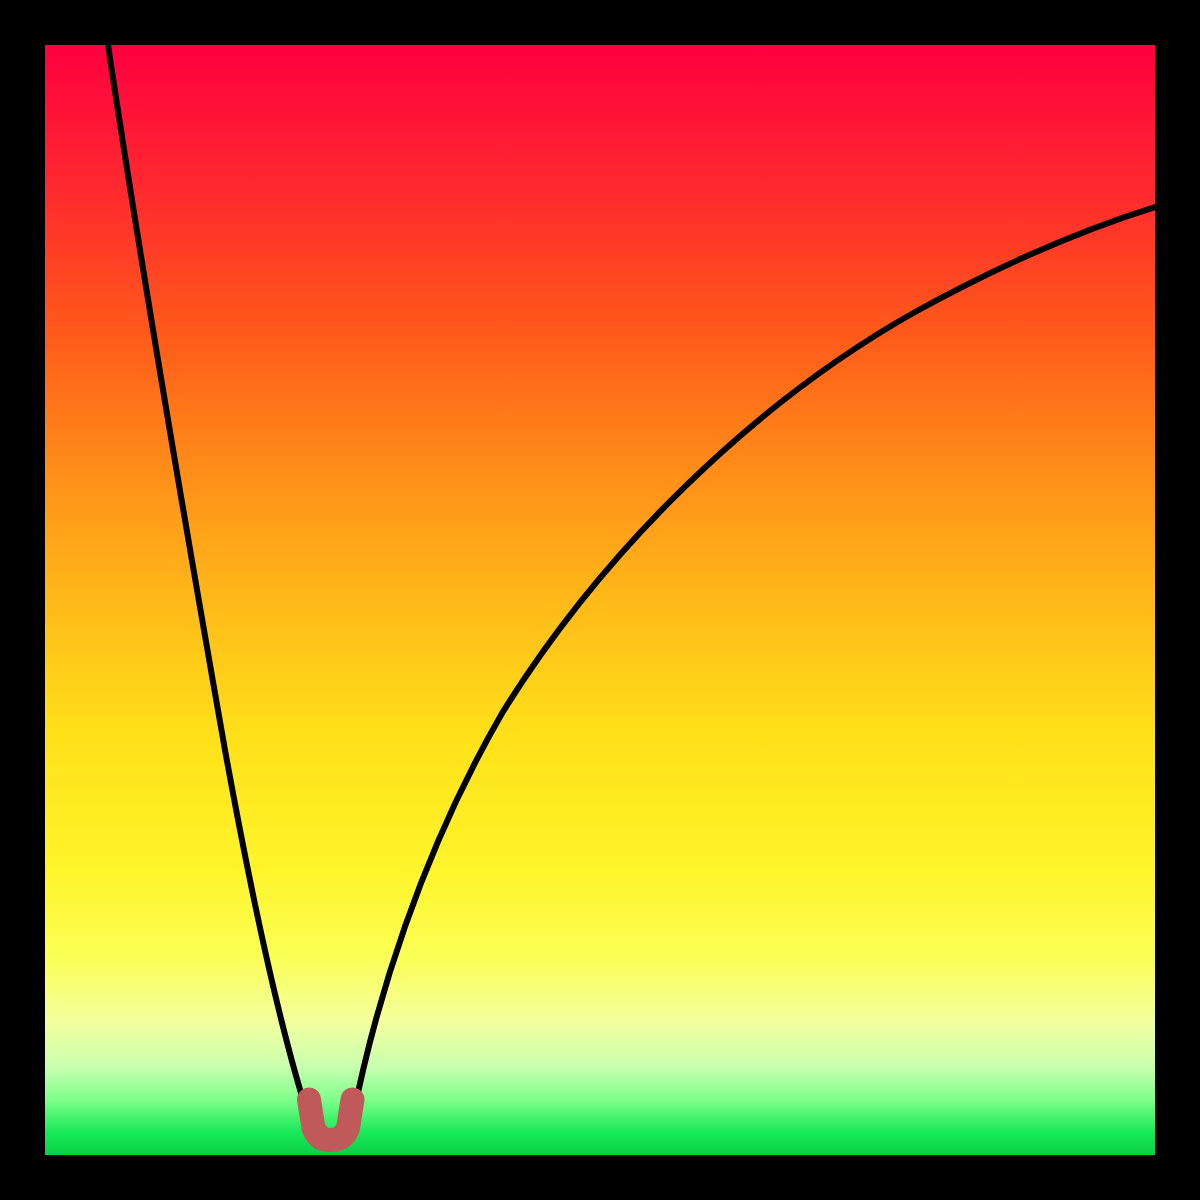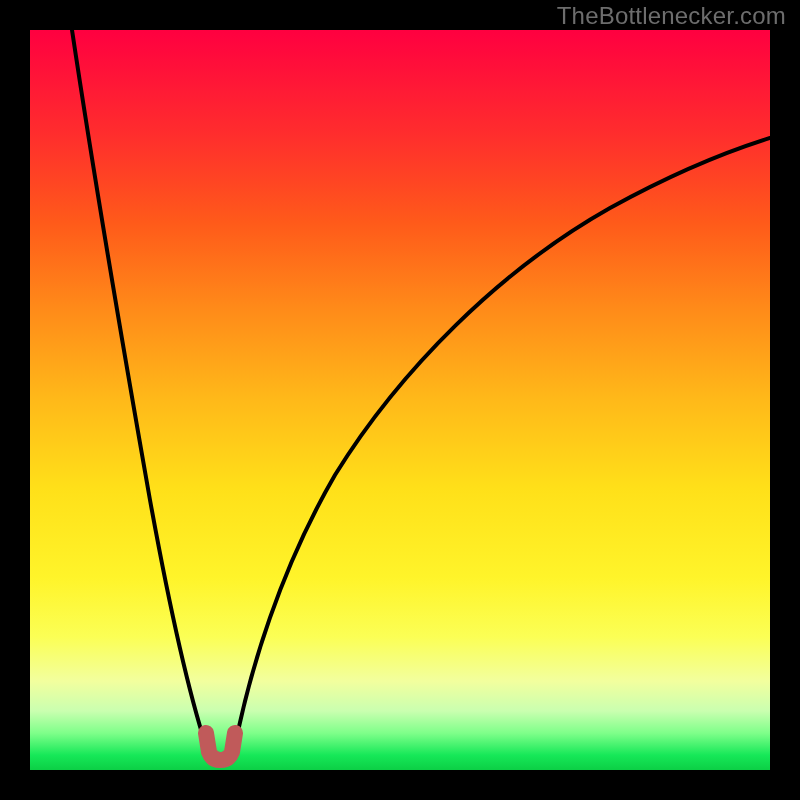--- a/index.html
+++ b/index.html
@@ -54,21 +54,20 @@
     position: absolute;
     left: 0;
     top: 0;
   }
 </style>
 </head>
 <body>
 
 <div class="frame">
 
-  <div class="watermark">TheBottlenecker.com</div>
 
   <div class="plot-area">
 
     <svg width="740" height="740" viewBox="0 0 740 740">
 
       <path d="M 42 0
                C 60 120, 90 300, 120 470
                C 140 580, 158 660, 176 716" fill="none" stroke="#000" stroke-width="4" stroke-linecap="round"></path>
 
       <path d="M 205 716

